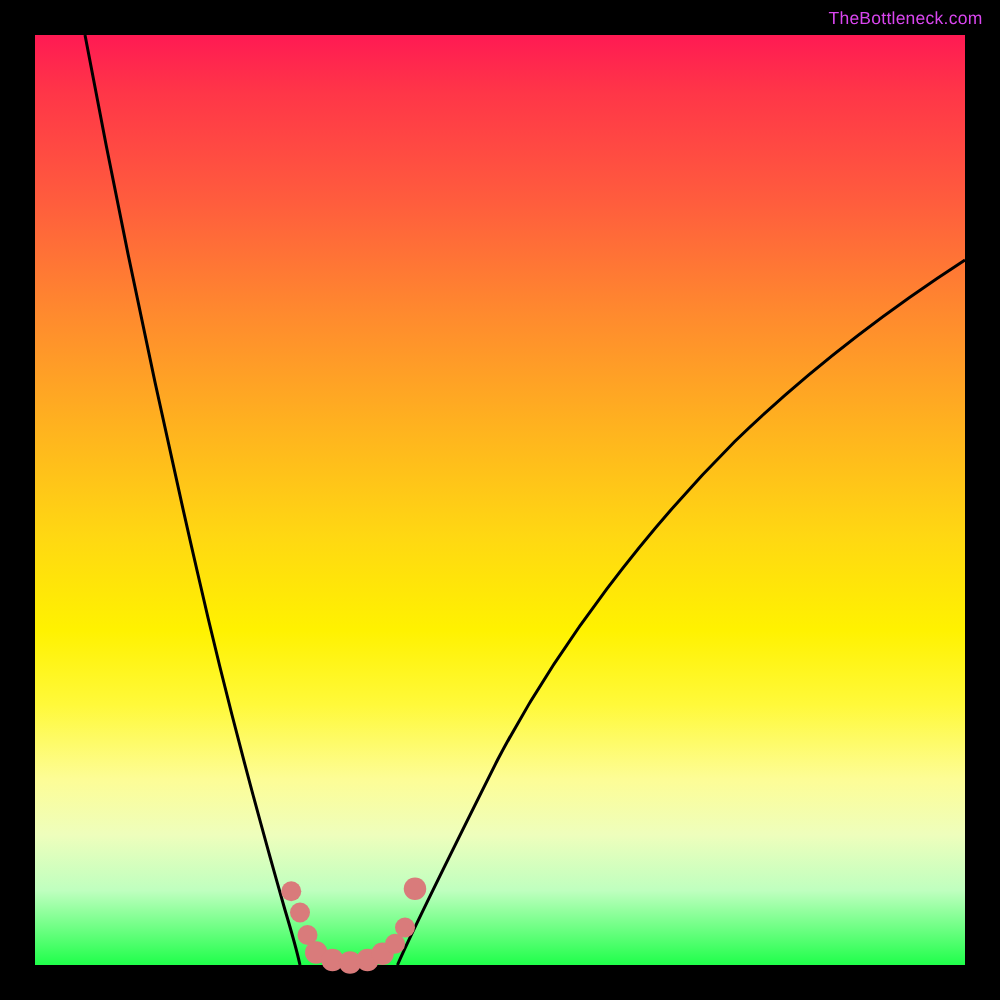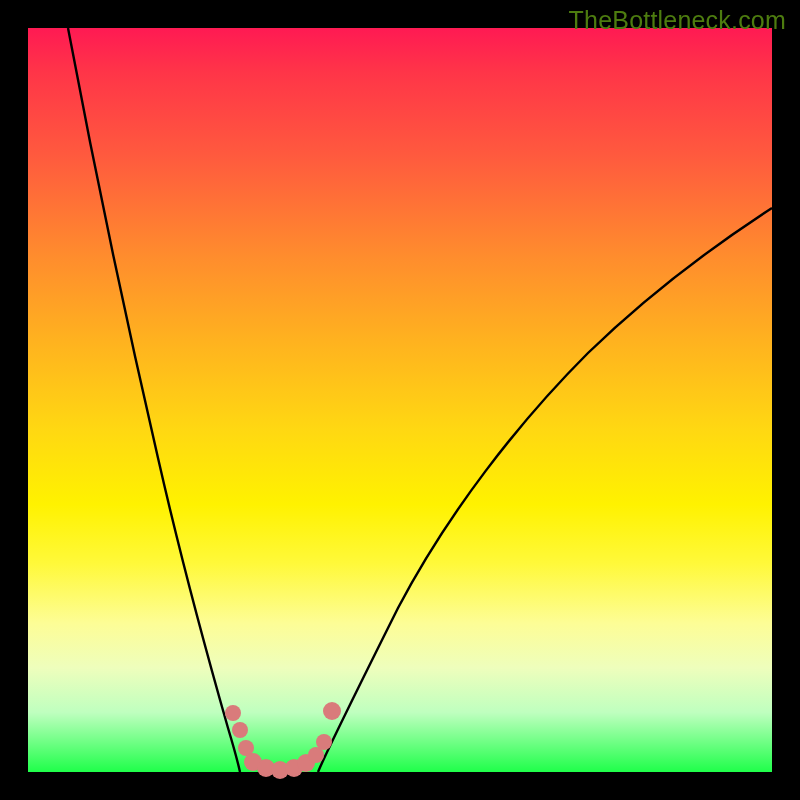--- a/index.html
+++ b/index.html
@@ -8,22 +8,22 @@
     width: 800px;
     height: 800px;
     background: #000;
     position: relative;
     font-family: Arial, sans-serif;
   }
   .watermark {
     position: absolute;
     top: 6px;
     right: 14px;
-    color: #4d7c0f;
-    font-size: 25px;
+    color: #d946ef;
+    font-size: 14px;
     font-weight: 500;
     letter-spacing: 0.2px;
     z-index: 10;
   }
   .plot-area {
     position: absolute;
     left: 28px;
     top: 28px;
     width: 744px;
     height: 744px;

